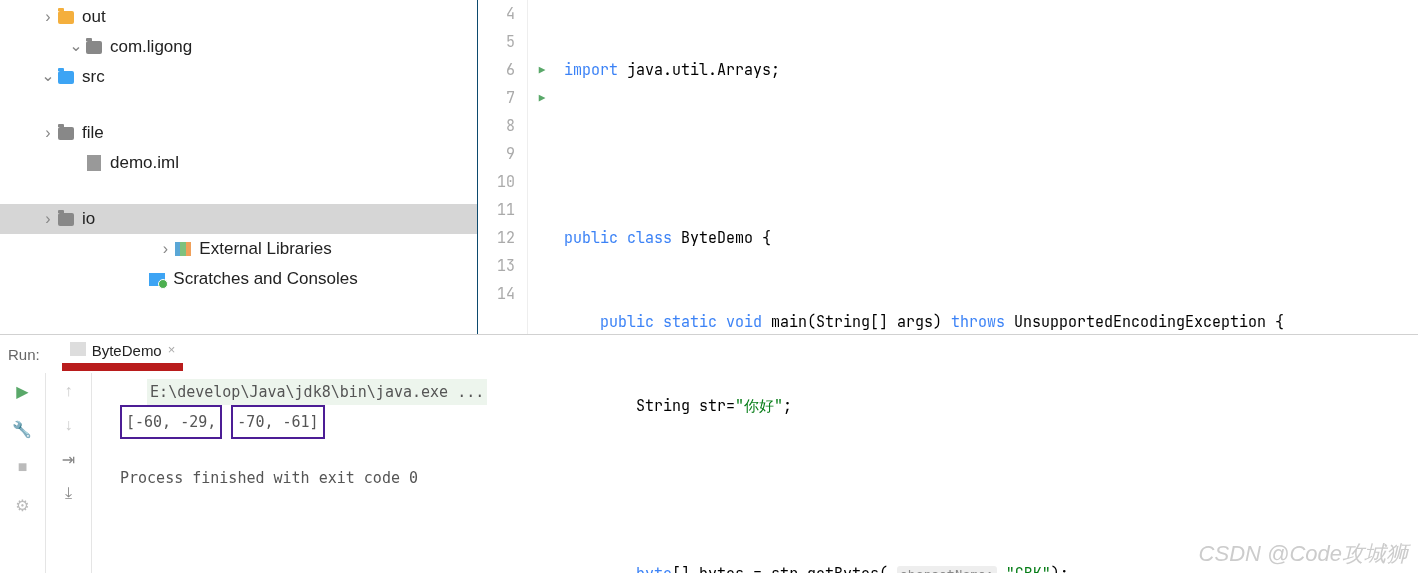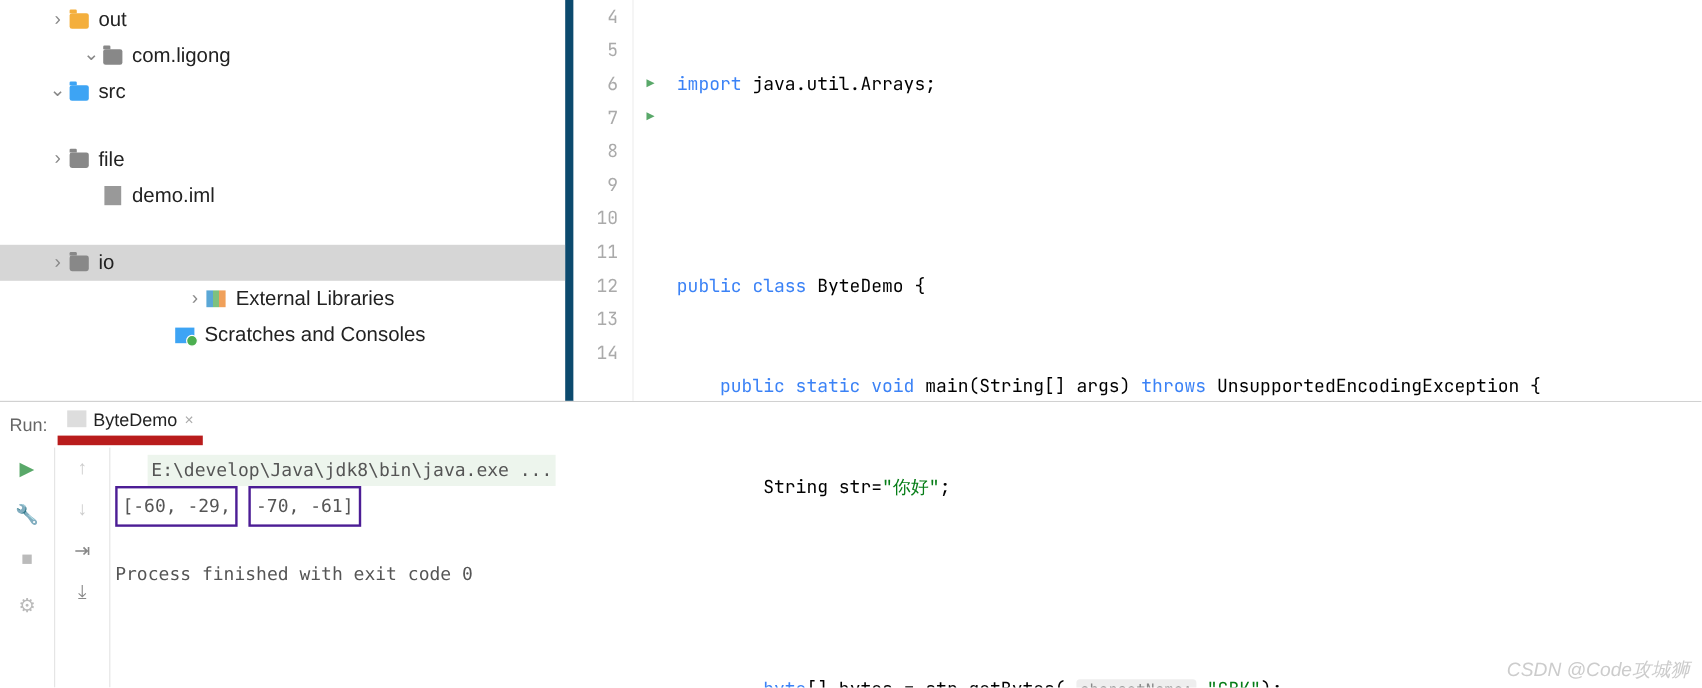--- a/index.html
+++ b/index.html
@@ -1,18 +1,18 @@
 <!DOCTYPE html>
 <html><head>
 <meta charset="utf-8">
 <style>
 * { margin: 0; padding: 0; box-sizing: border-box; }
 body { font-family: "Segoe UI", Arial, sans-serif; font-size: 14px; background: #fff; color: #000; width: 1418px; height: 573px; overflow: hidden; position: relative; }
 .main-area { display: flex; height: 335px; border-bottom: 1px solid #d1d1d1; }
-.project-tree { width: 478px; border-right: 7px solid #0c4a6e; overflow: hidden; padding-top: 2px; font-size: 17px; }
+.project-tree { width: 478px; border-right: 1px solid #0c4a6e; overflow: hidden; padding-top: 2px; font-size: 17px; }
 .tree-row { display: flex; align-items: center; height: 30px; padding-left: 8px; cursor: pointer; }
 .tree-row.selected { background: #d6d6d6; }
 .arrow { width: 16px; text-align: center; color: #888; font-size: 12px; }
 .arrow.right::before { content: "›"; font-size: 16px; }
 .arrow.down::before { content: "⌄"; font-size: 16px; position: relative; top: -2px; }
 .arrow.none::before { content: ""; }
 .icon { width: 20px; height: 20px; margin-right: 6px; display: inline-flex; align-items: center; justify-content: center; }
 .folder-orange { background: #f4af3d; width: 16px; height: 13px; border-radius: 2px; position: relative; }
 .folder-orange::before { content: ""; position: absolute; top: -3px; left: 0; width: 6px; height: 3px; background: #f4af3d; border-radius: 1px 1px 0 0; }
 .folder-blue { background: #3da4f4; width: 16px; height: 13px; border-radius: 2px; position: relative; }
@@ -32,35 +32,35 @@
 .editor { flex: 1; display: flex; background: #fff; font-family: "JetBrains Mono", Consolas, monospace; font-size: 15px; }
 .gutter { width: 50px; text-align: right; padding-right: 12px; color: #aaa; border-right: 1px solid #eee; line-height: 28px; user-select: none; }
 .gutter-icons { width: 28px; line-height: 28px; text-align: center; }
 .run-gutter { color: #59a869; font-size: 11px; }
 .code { flex: 1; line-height: 28px; padding-left: 8px; white-space: pre; }
 .kw { color: #3b82f6; }
 .str { color: #067d17; }
 .param-hint { background: #eee; color: #888; padding: 0 3px; border-radius: 3px; font-size: 13px; }
 
 .run-panel { display: flex; height: 238px; }
-.run-header { position: absolute; top: 338px; left: 8px; display: flex; align-items: center; gap: 8px; font-size: 15px; color: #666; }
+.run-header { position: absolute; top: 338px; left: 8px; display: flex; align-items: center; gap: 22px; font-size: 15px; color: #666; }
 .run-label { color: #666; }
 .run-tab { display: flex; align-items: flex-start; gap: 6px; padding: 4px 8px; border-bottom: 8px solid #b91c1c; color: #222; }
 .run-tab .close { color: #aaa; font-size: 13px; }
 .run-tab-icon { width: 16px; height: 14px; background: #ddd; }
 .run-body { display: flex; margin-top: 38px; width: 100%; }
 .run-side { width: 46px; border-right: 1px solid #e5e5e5; display: flex; flex-direction: column; align-items: center; gap: 18px; padding-top: 8px; }
 .run-side2 { width: 46px; border-right: 1px solid #e5e5e5; display: flex; flex-direction: column; align-items: center; gap: 14px; padding-top: 8px; }
 .side-icon { width: 20px; height: 20px; display: flex; align-items: center; justify-content: center; color: #888; font-size: 16px; }
 .play-green { color: #59a869; }
 .console { flex: 1; font-family: Consolas, monospace; font-size: 15px; padding: 6px 4px; color: #555; line-height: 26px; position: relative; }
-.console-line { white-space: pre; }
+.console-line { white-space: pre; margin-left: 24px; }
 .console .cmd { background: #edf5ed; display: inline-block; padding: 0 3px; }
 .red-box { border: 2px solid #4c1d95; padding: 2px 4px; display: inline-block; }
-.watermark { position: absolute; bottom: 4px; right: 10px; color: #ccc; font-size: 16px; font-style: italic; pointer-events: none; }
+.watermark { position: absolute; bottom: 4px; right: 10px; color: #ccc; font-size: 22px; font-style: italic; pointer-events: none; }
 </style>
 </head>
 <body>
 
 <div class="main-area">
   <div class="project-tree">
     <div class="tree-row indent-1">
       <span class="arrow right"></span>
       <span class="icon">
           <span class="folder-orange"></span>

